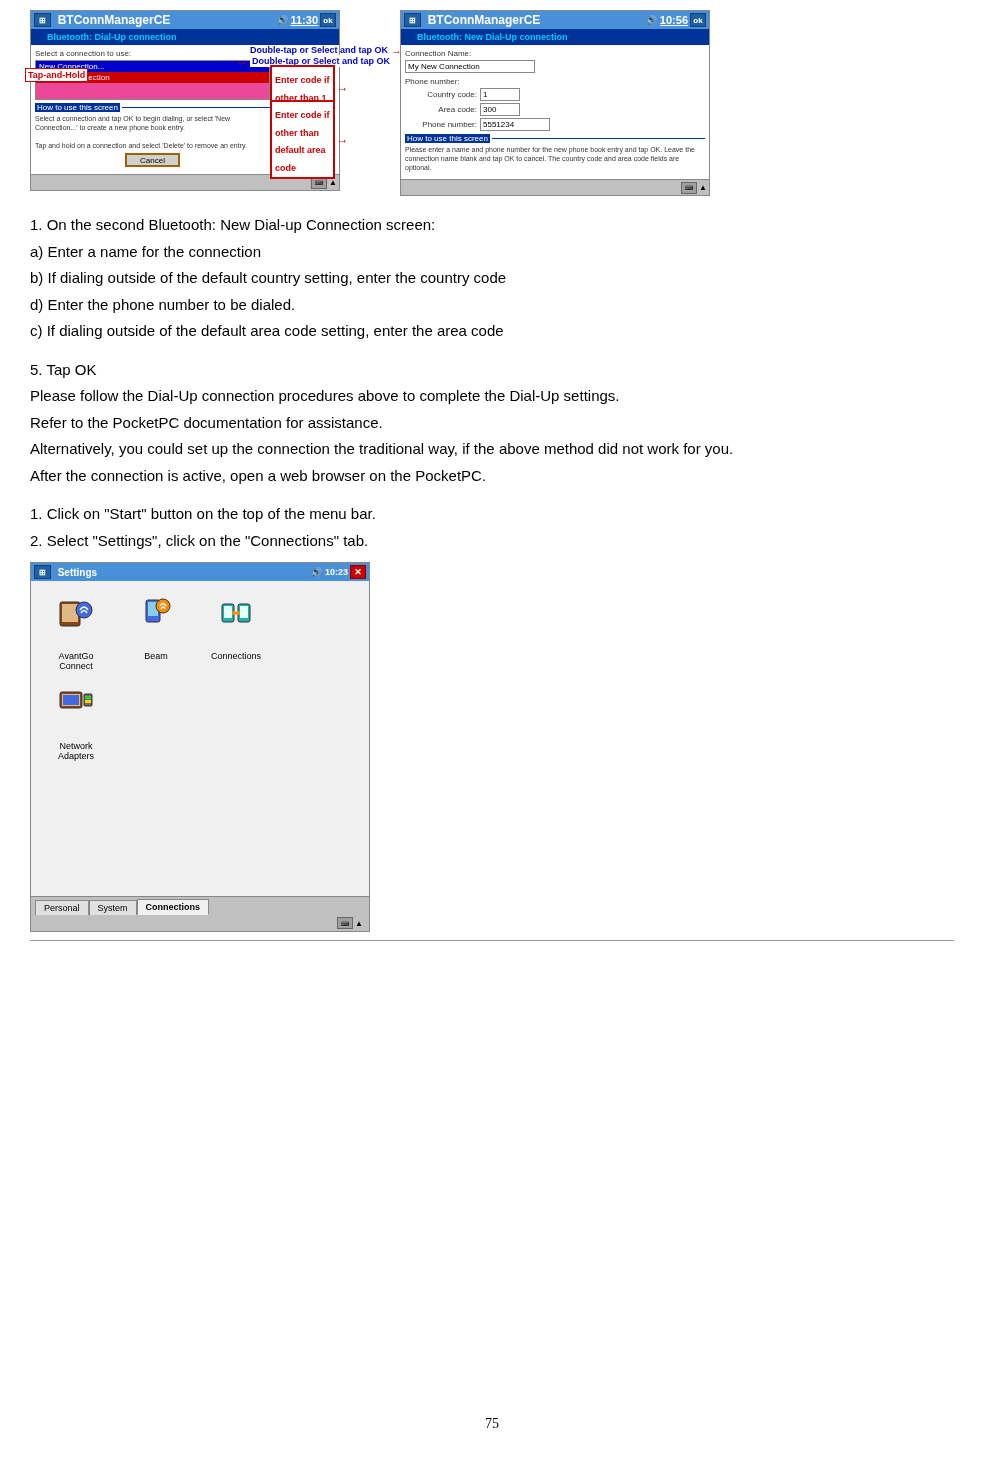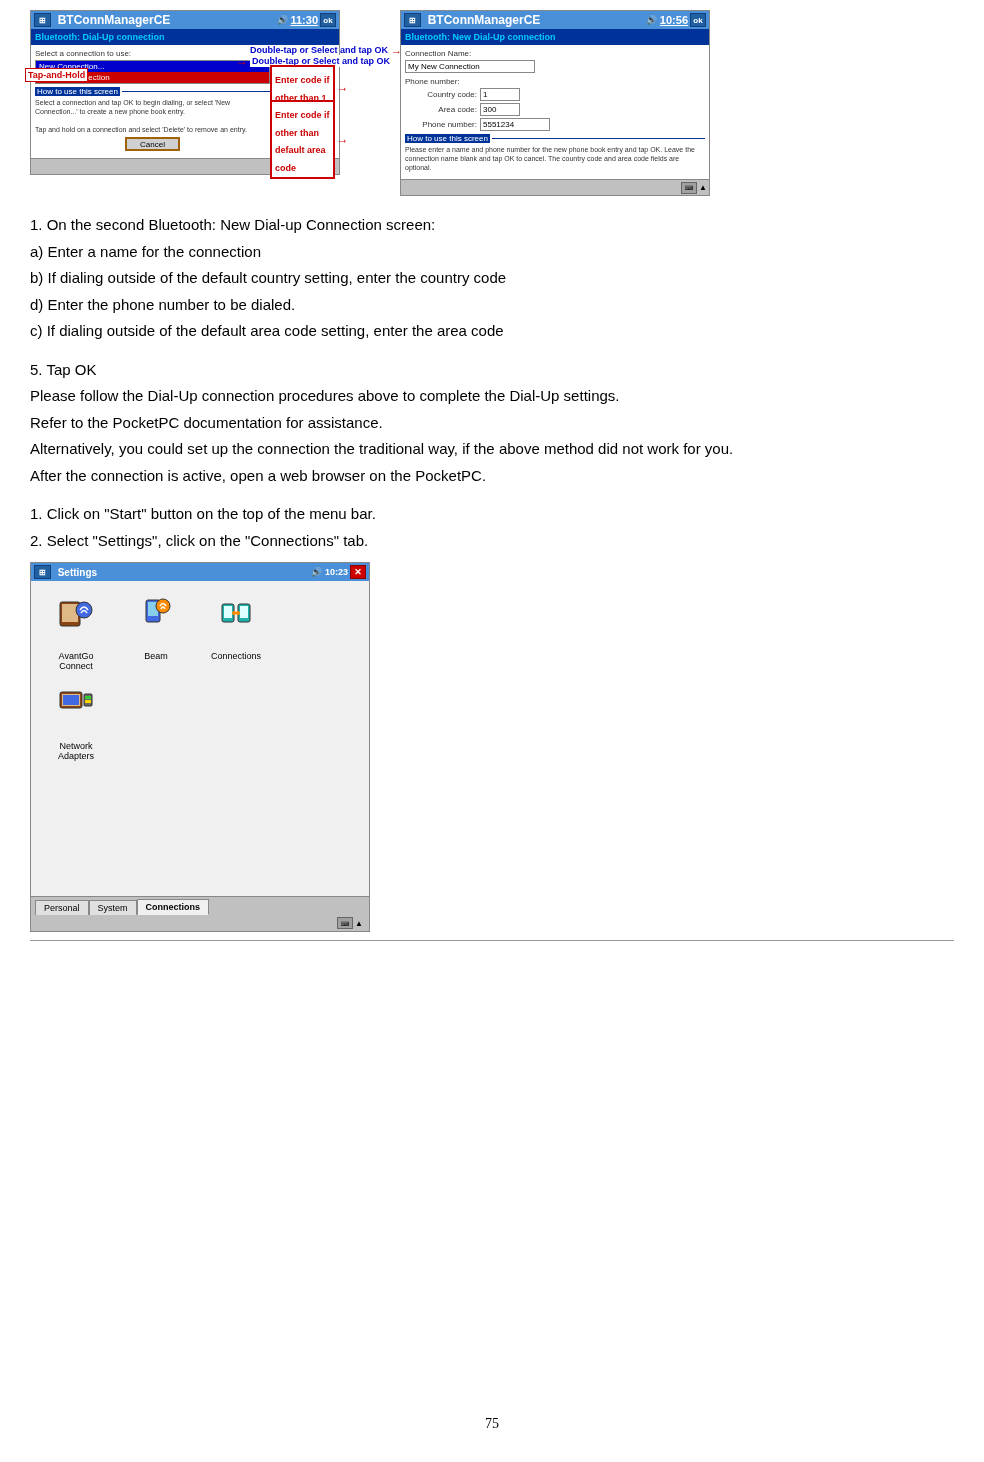--- a/index.html
+++ b/index.html
@@ -97,42 +97,42 @@
       justify-content: center;
       font-size: 8px;
       font-weight: bold;
     }
 
     .ppc-subtitle {
       background: #003399;
       color: #00ccff;
       font-size: 9px;
       font-weight: bold;
-      padding: 1px 4px;
+      padding: 1px 16px;
       height: 16px;
       display: flex;
       align-items: center;
     }
 
     .ppc-content {
       background: white;
       padding: 4px;
       position: relative;
     }
 
     .ppc-label-small {
       font-size: 8px;
       color: #333;
       margin-bottom: 2px;
     }
 
     .ppc-listbox {
       border: 1px solid #888;
-      background: #fde047;
-      height: 24px;
+      background: #ec4899;
+      height: 40px;
       font-size: 8px;
       overflow: hidden;
       margin-bottom: 3px;
     }
 
     .ppc-listbox-item {
       padding: 1px 3px;
       font-size: 8px;
     }
 

